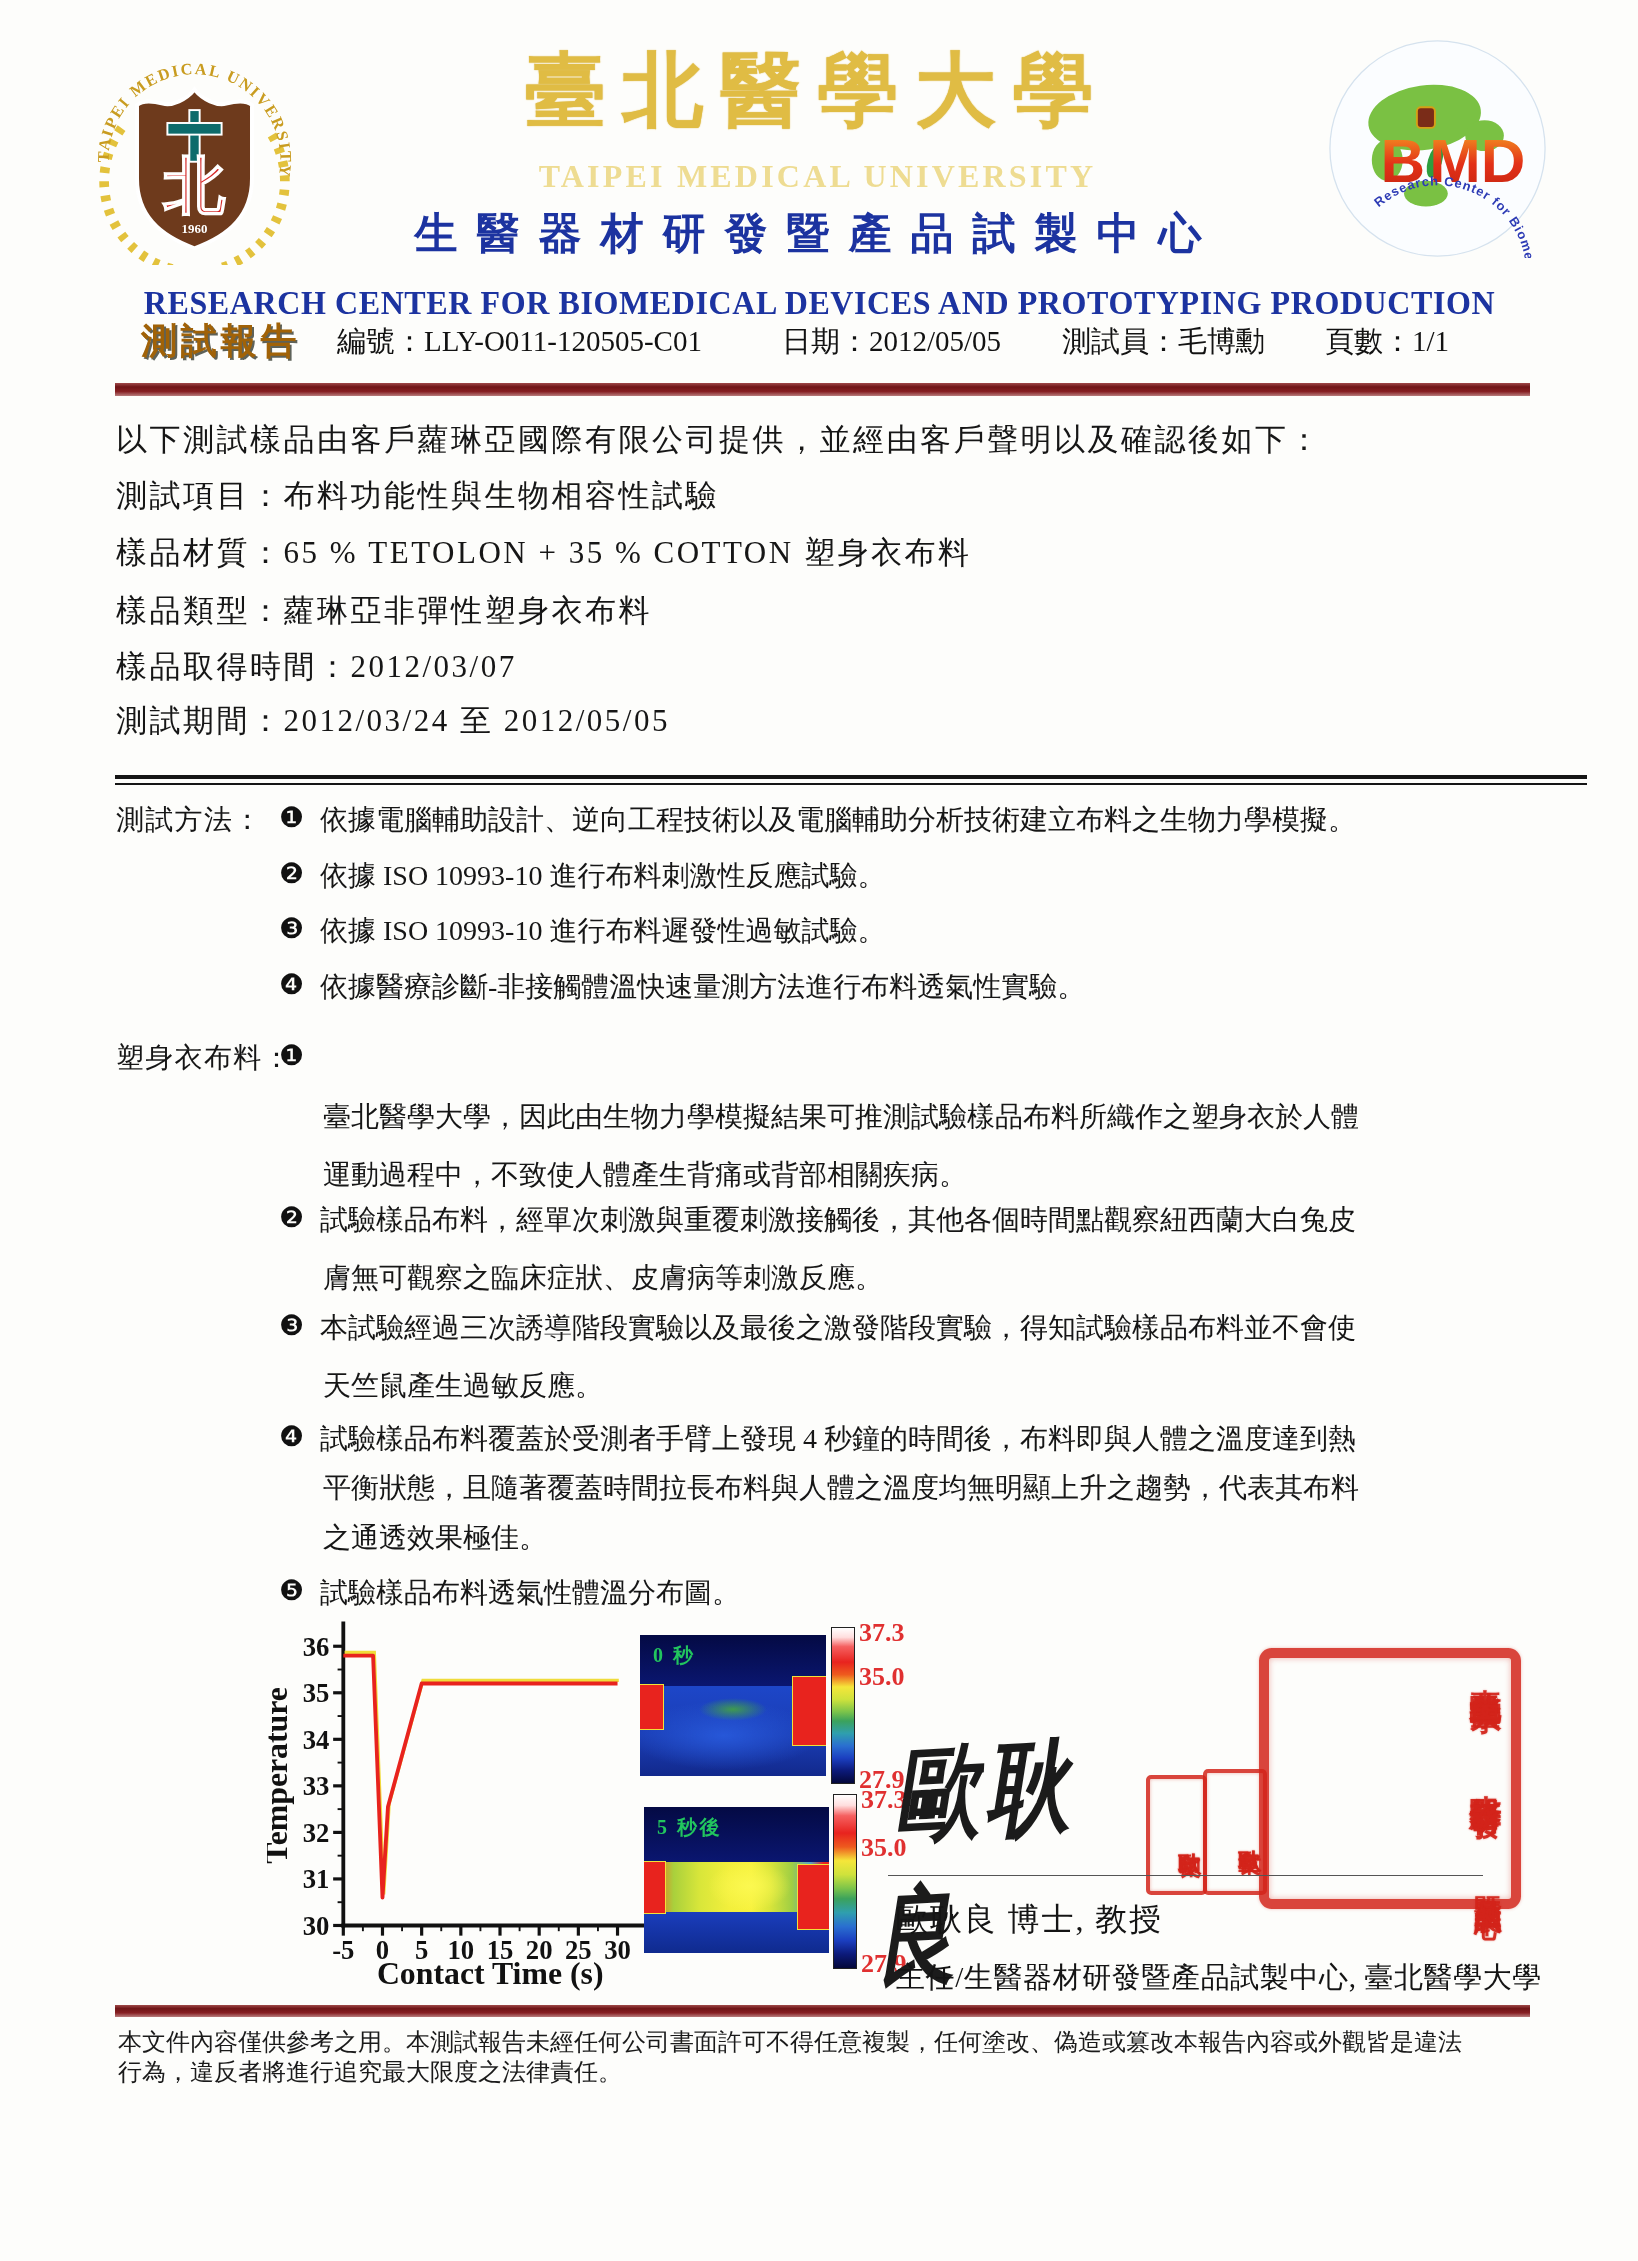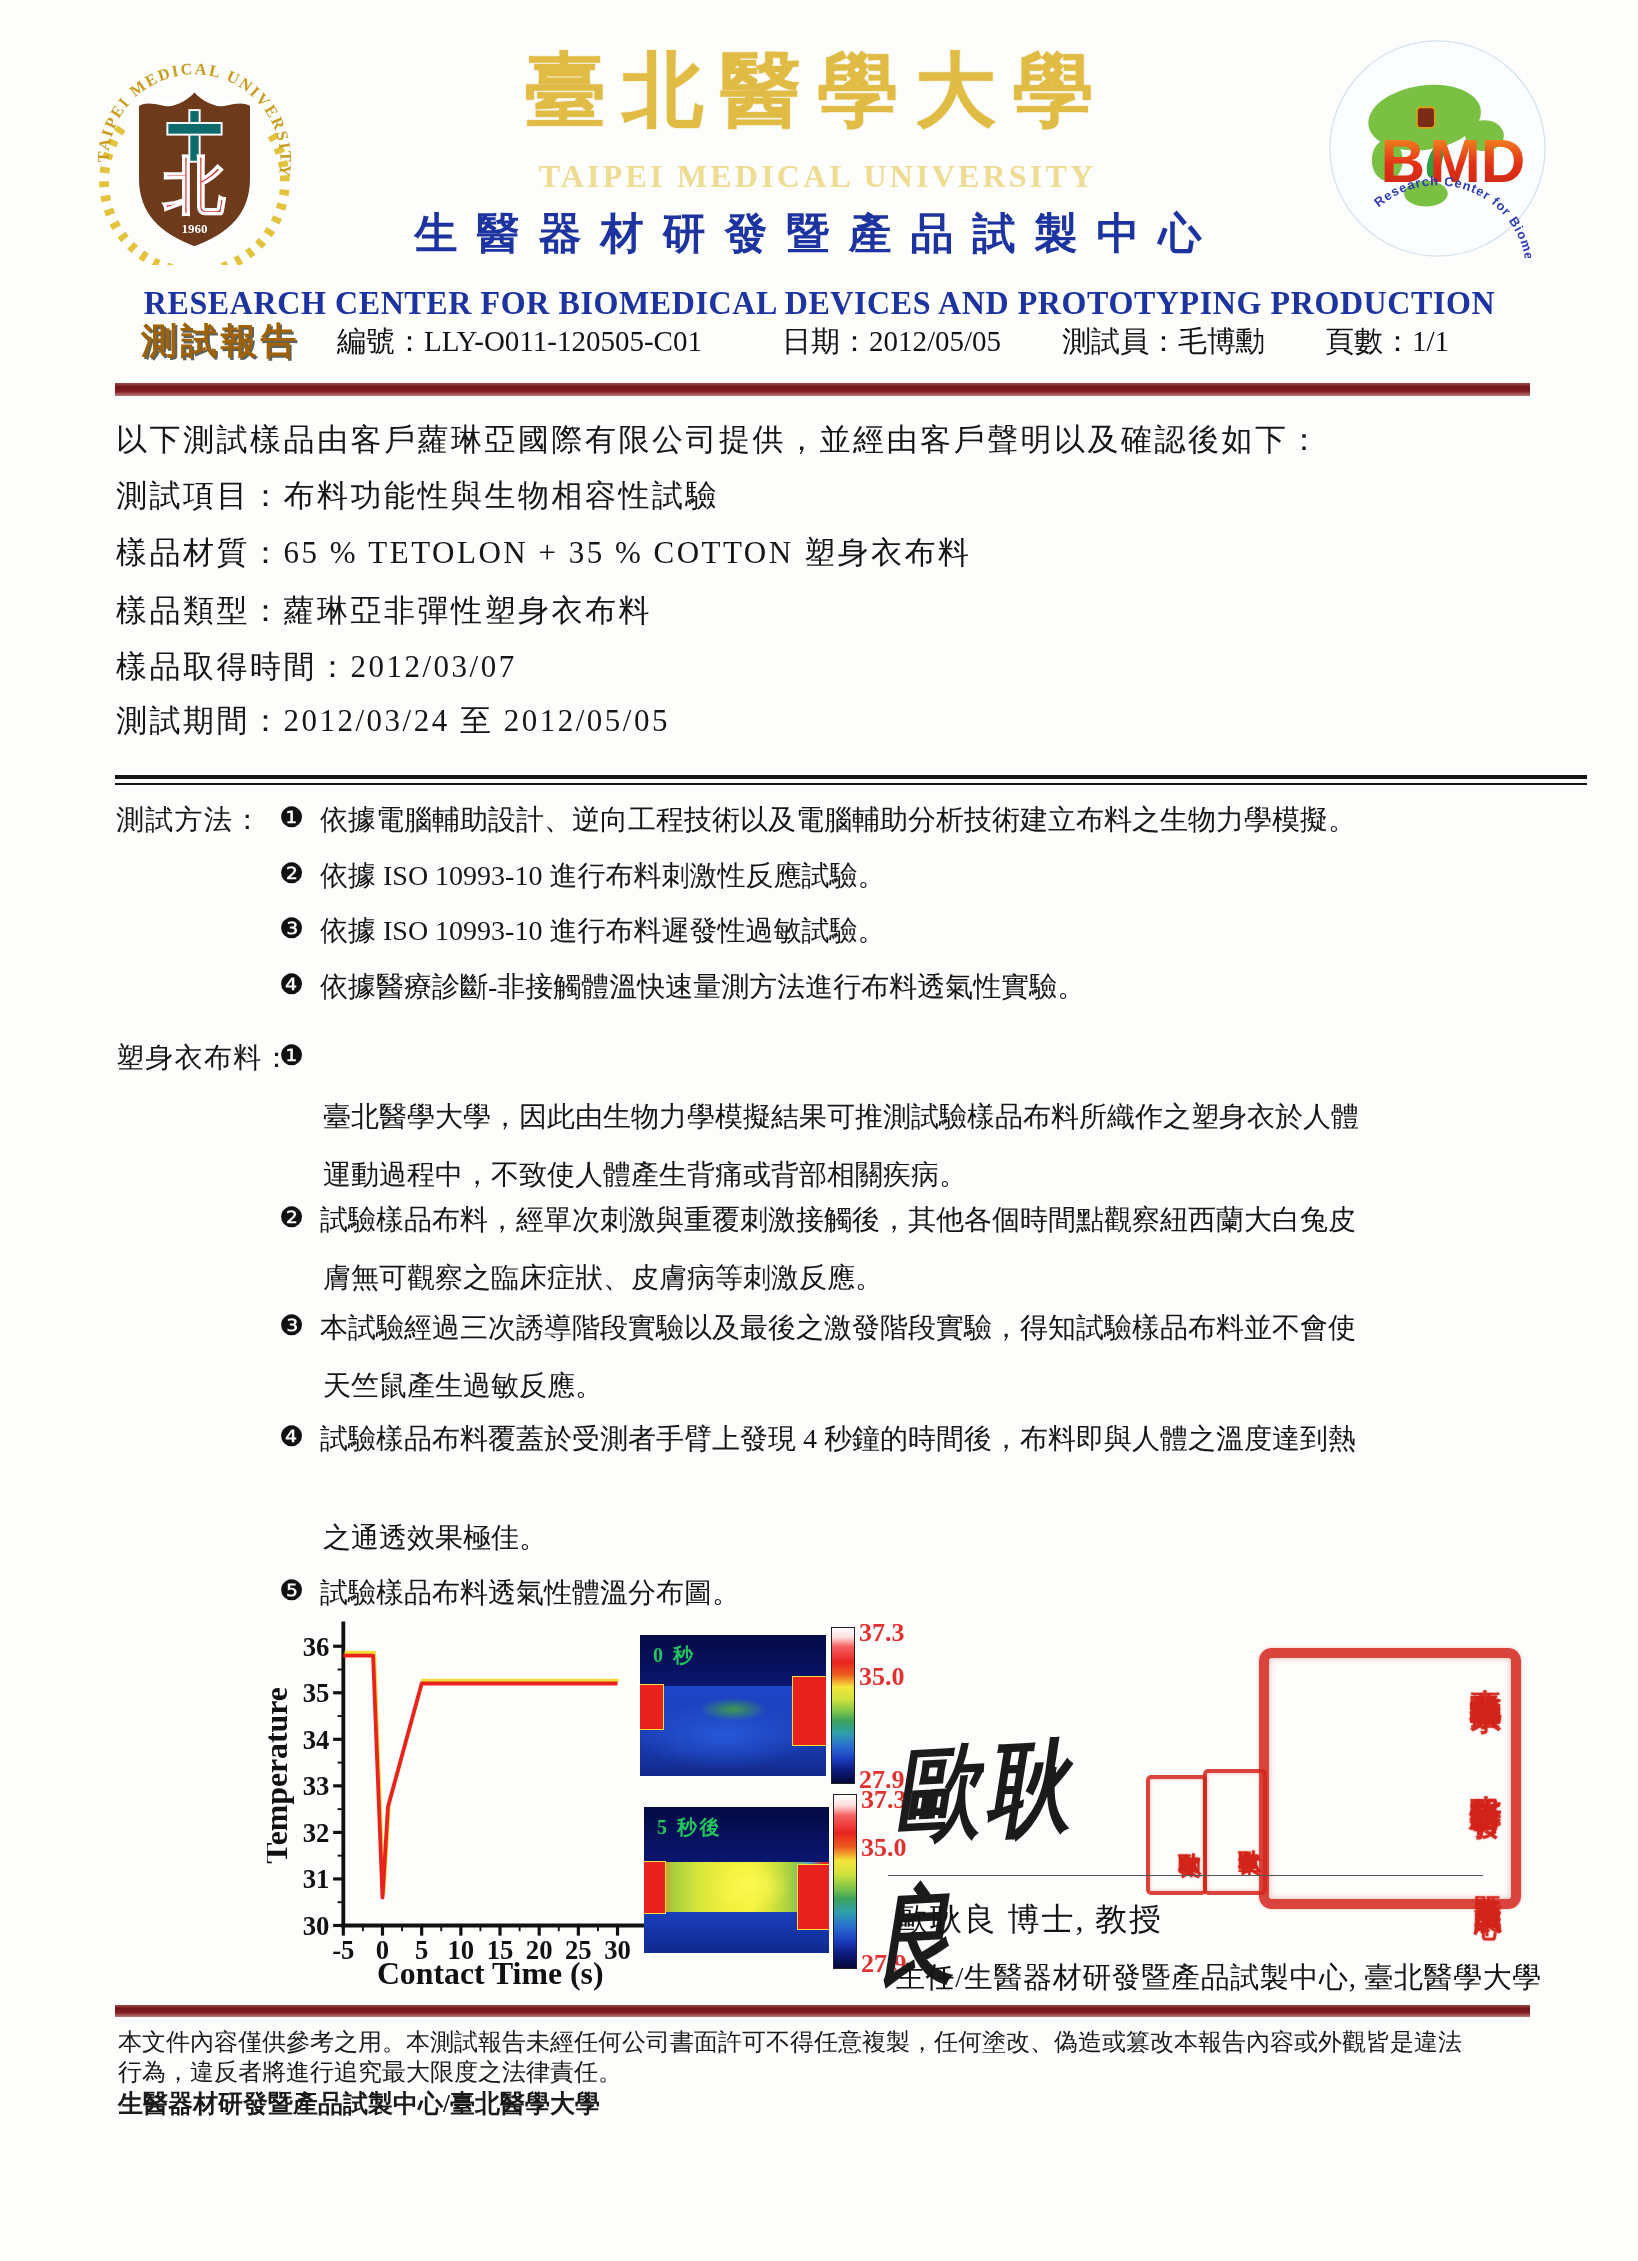--- a/index.html
+++ b/index.html
@@ -168,20 +168,21 @@
   <div class="bullet" style="left:279px;top:1201px">❷</div>
   <div class="tline" style="left:320px;top:1201px">試驗樣品布料，經單次刺激與重覆刺激接觸後，其他各個時間點觀察紐西蘭大白兔皮</div>
   <div class="tline" style="left:323px;top:1259px">膚無可觀察之臨床症狀、皮膚病等刺激反應。</div>
 
   <div class="bullet" style="left:279px;top:1309px">❸</div>
   <div class="tline" style="left:320px;top:1309px">本試驗經過三次誘導階段實驗以及最後之激發階段實驗，得知試驗樣品布料並不會使</div>
   <div class="tline" style="left:323px;top:1367px">天竺鼠產生過敏反應。</div>
 
   <div class="bullet" style="left:279px;top:1420px">❹</div>
   <div class="tline" style="left:320px;top:1420px">試驗樣品布料覆蓋於受測者手臂上發現 4 秒鐘的時間後，布料即與人體之溫度達到熱</div>
+  <div class="tline" style="left:323px;top:1469px">平衡狀態，且隨著覆蓋時間拉長布料與人體之溫度均無明顯上升之趨勢，代表其布料</div>
   <div class="tline" style="left:323px;top:1519px">之通透效果極佳。</div>
 
   <div class="bullet" style="left:279px;top:1574px">❺</div>
   <div class="tline" style="left:320px;top:1574px">試驗樣品布料透氣性體溫分布圖。</div>
 
   <div class="chart-wrap">
     <svg width="407" height="382" viewBox="0 0 640 600">
         <line x1="150.8" y1="480" x2="150.8" y2="489" stroke="#111" stroke-width="3"></line>
         <line x1="212.4" y1="480" x2="212.4" y2="489" stroke="#111" stroke-width="3"></line>
         <line x1="274" y1="480" x2="274" y2="489" stroke="#111" stroke-width="3"></line>
@@ -267,16 +268,15 @@
     <span>生醫器材研發</span>
     <span style="font-size:27px">暨產品試製中心</span>
   </div>
   <div class="sigline"></div>
   <div class="sig-name">歐耿良 博士, 教授</div>
   <div class="sig-aff">主任/生醫器材研發暨產品試製中心, 臺北醫學大學</div>
 
   <div class="redline" style="top:2005px;height:12px"></div>
   <div class="foot" style="top:2026px">本文件內容僅供參考之用。本測試報告未經任何公司書面許可不得任意複製，任何塗改、偽造或篡改本報告內容或外觀皆是違法</div>
   <div class="foot" style="top:2056px">行為，違反者將進行追究最大限度之法律責任。</div>
-  <div class="foot" style="top:2087px;font-weight:bold;font-size:25px">生醫器材研發暨產品試製中心/臺北醫學大學</div>
 
 </div>
 
 
 </body></html>

